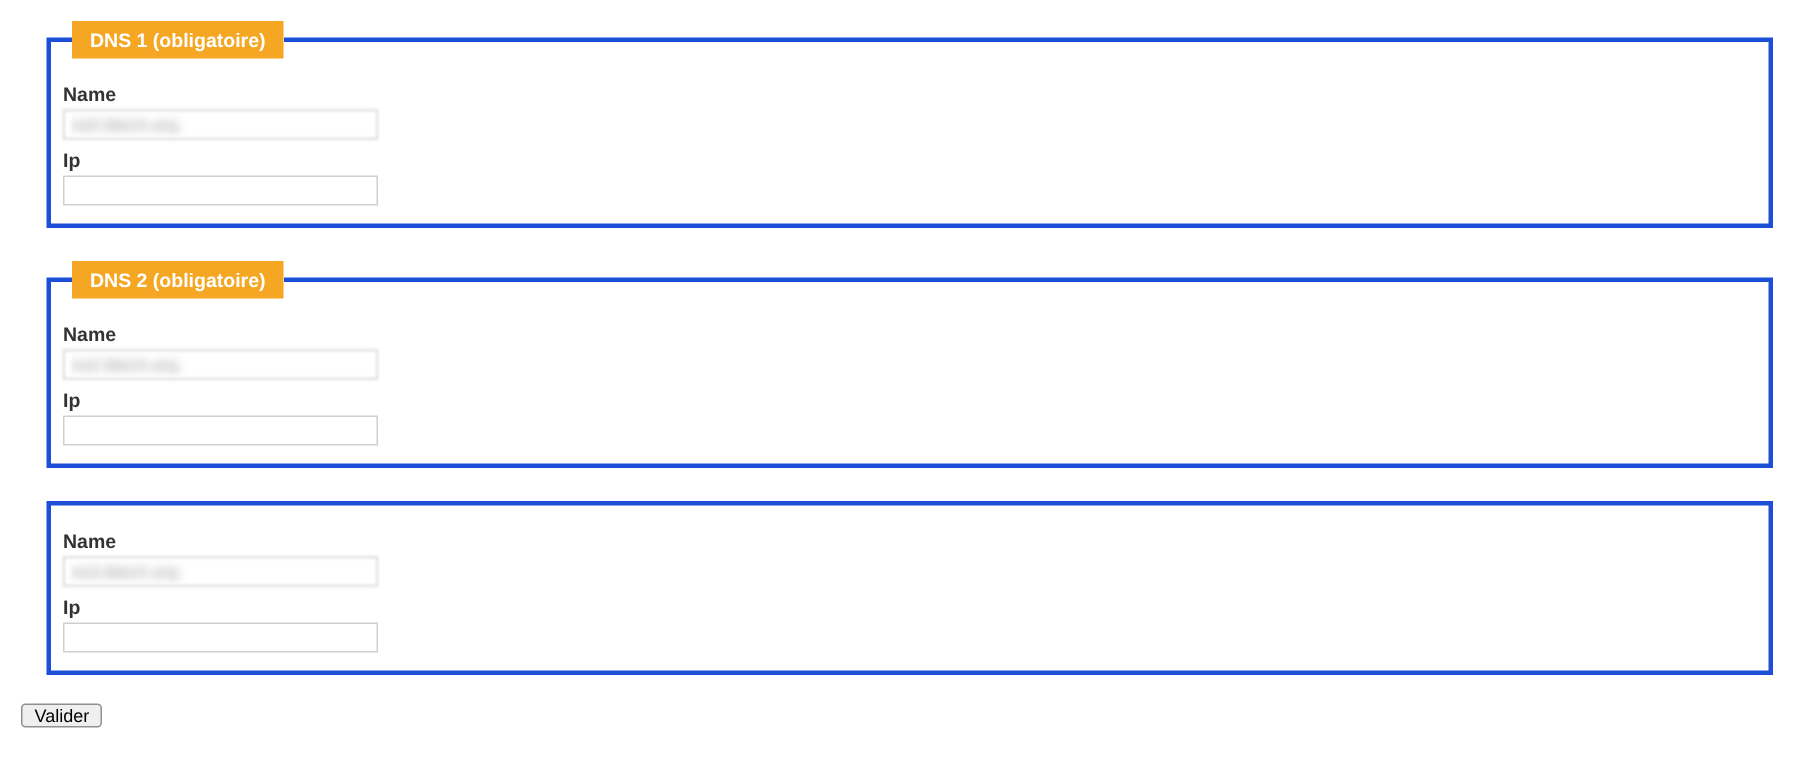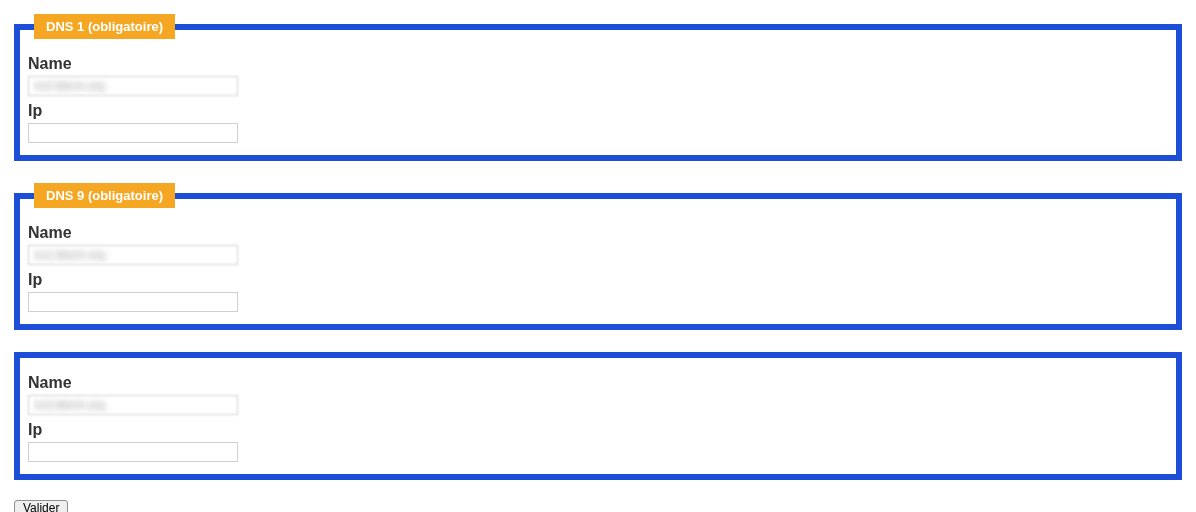--- a/index.html
+++ b/index.html
@@ -8,35 +8,35 @@
     background: #fff;
     font-family: Arial, Helvetica, sans-serif;
   }
   body {
     width: 1196px;
     height: 512px;
     box-sizing: border-box;
     padding: 14px 14px 0 14px;
   }
   fieldset.dns-block {
-    border: 6px solid #1d4ed8;          
-    margin: 0 0 22px 0;
+    border: 3px solid #1d4ed8;          
+    margin: 0 0 22px 17px;
     padding: 10px 8px 12px 8px;
     position: relative;
   }
   fieldset.dns-block legend {
     background: #f5a623;
     color: #ffffff;
     font-weight: bold;
     font-size: 13px;
     padding: 5px 12px;
     margin-left: 6px;
   }
   .field-label {
-    font-size: 16px;
+    font-size: 13px;
     font-weight: bold;
     color: #333;
     margin: 6px 0 3px 0;
   }
   .text-input {
     width: 200px;
     height: 18px;
     border: 1px solid #cfcfcf;
     background: #fff;
     font-size: 12px;
@@ -67,21 +67,21 @@
   <legend>DNS 1 (obligatoire)</legend>
 
   <div class="field-label">Name</div>
   <input class="text-input name-input" type="text" value="ns0.titech.org" style="">
 
   <div class="field-label">Ip</div>
   <input class="text-input" type="text" value="" style="">
 </fieldset>
 
 <fieldset class="dns-block">
-  <legend>DNS 9 (obligatoire)</legend>
+  <legend>DNS 2 (obligatoire)</legend>
 
   <div class="field-label">Name</div>
   <input class="text-input name-input" type="text" value="ns2.titech.org" style="">
 
   <div class="field-label">Ip</div>
   <input class="text-input" type="text" value="" style="">
 </fieldset>
 
 <fieldset class="dns-block">
 

